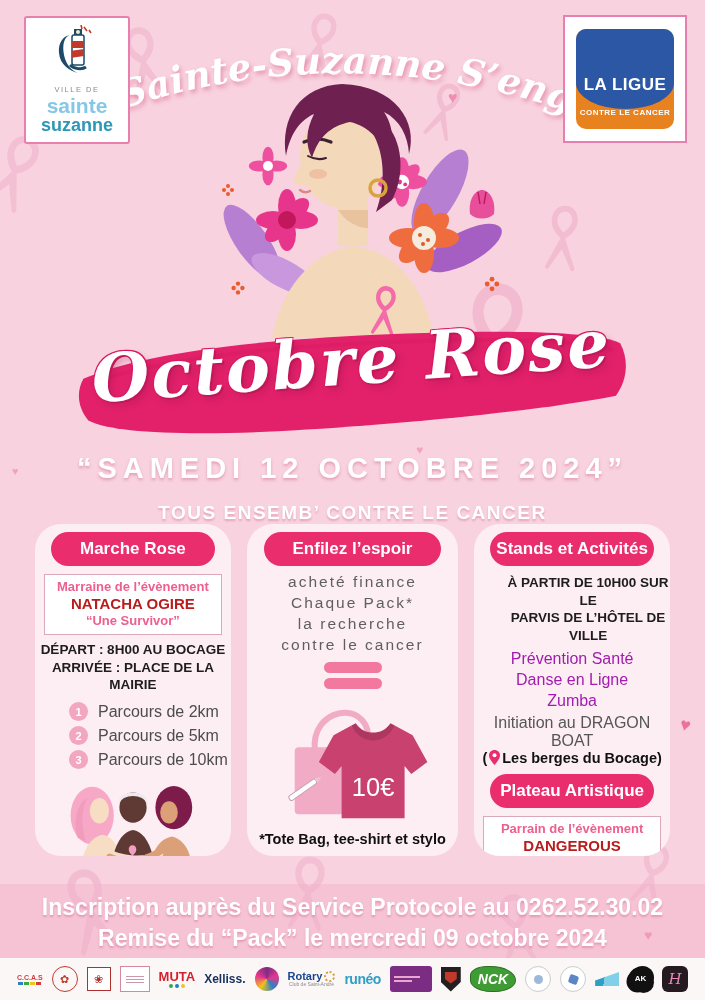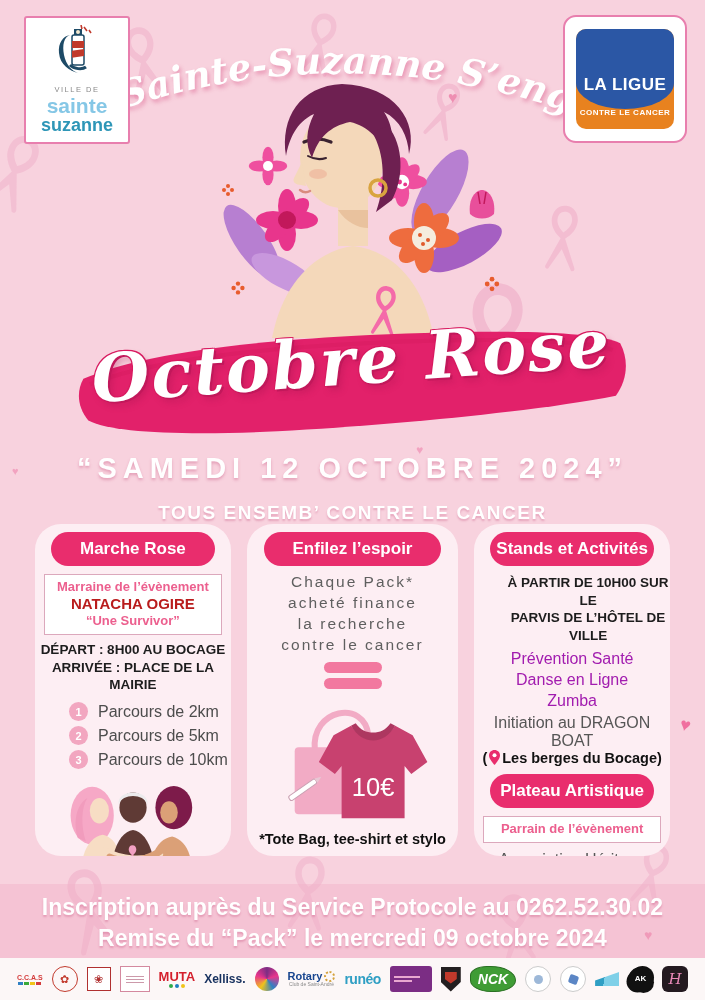--- a/index.html
+++ b/index.html
@@ -16,21 +16,21 @@
   .logo-ville{
     position:absolute; z-index:3; left:24px; top:16px; width:102px; height:124px;
     background:#fff; border:2px solid #e87fae; border-radius:3px;
     display:flex; flex-direction:column; align-items:center; justify-content:center;
   }
   .logo-ville .vl-top{font-size:7.5px; letter-spacing:1.5px; color:#8a8a8a; margin-top:4px;}
   .logo-ville .vl-sainte{font-size:21px; font-weight:700; color:#85c7e6; line-height:1; margin-top:1px;}
   .logo-ville .vl-suzanne{font-size:18px; font-weight:700; color:#2e96b7; line-height:1.05;}
   .logo-ligue{
     position:absolute; z-index:3; right:18px; top:15px; width:120px; height:124px;
-    background:#fff; border:2px solid #e87fae; border-radius:13px;
+    background:#fff; border:2px solid #e87fae; border-radius:0;
     display:flex; align-items:center; justify-content:center;
   }
   .ligue-box{width:98px; height:100px; border-radius:10px; overflow:hidden; background:#e8821f; position:relative;}
   .ligue-top{
     position:absolute; left:0; top:0; right:0; height:66px; background:#2b57a5;
     border-bottom-left-radius:50% 26px; border-bottom-right-radius:50% 26px;
     display:flex; align-items:flex-end; justify-content:center; padding-bottom:14px;
     color:#fff; font-weight:800; font-size:17px; letter-spacing:.5px;
   }
   .ligue-bottom{
@@ -404,22 +404,22 @@
           <g transform="translate(86 88) scale(.28)">
               <path d="M30 4 C41 4 47 13 47 23 C47 33 41 41 33 47 L49 84 C50 87 48 89 45 88 L30 61 L15 88 C12 89 10 87 11 84 L27 47 C19 41 13 33 13 23 C13 13 19 4 30 4 Z" fill="#f2a0c2"></path>
             </g>
         </svg>
       </div>
     </div>
 
     <div class="panel mid">
       <div class="pill">Enfilez l’espoir</div>
       <div class="pack-text">
+        <div>acheté finance</div>
         <div>Chaque Pack*</div>
-        <div>acheté finance</div>
         <div>la recherche</div>
         <div>contre le cancer</div>
       </div>
       <div class="equals">
           <span class="bar"></span>
           <span class="bar"></span>
         </div>
       <div class="tote-art">
         <svg width="168" height="134" viewBox="0 0 230 200">
           <path d="M58 88 C52 26 132 12 138 66" stroke="#f2abc5" stroke-width="9" fill="none"></path>
@@ -454,20 +454,21 @@
           <svg width="11" height="15" viewBox="0 0 11 15">
               <path d="M5.5 0 C2.4 0 0 2.4 0 5.4 C0 9 5.5 15 5.5 15 C5.5 15 11 9 11 5.4 C11 2.4 8.6 0 5.5 0 Z" fill="#e92d6d"></path>
               <circle cx="5.5" cy="5.3" r="2" fill="#fff"></circle>
             </svg>
         </span>
         <span>Les berges du Bocage)</span>
       </div>
       <div class="pill small">Plateau Artistique</div>
       <div class="who-box">
         <div class="who-label">Parrain de l’évènement</div>
+        <div class="who-name">DANGEROUS</div>
       </div>
       <div class="assoc">
         <div>Association Héritage</div>
 
       </div>
     </div>
   </div>
 
   <div class="inscription-band"></div>
   <div class="inscription">

